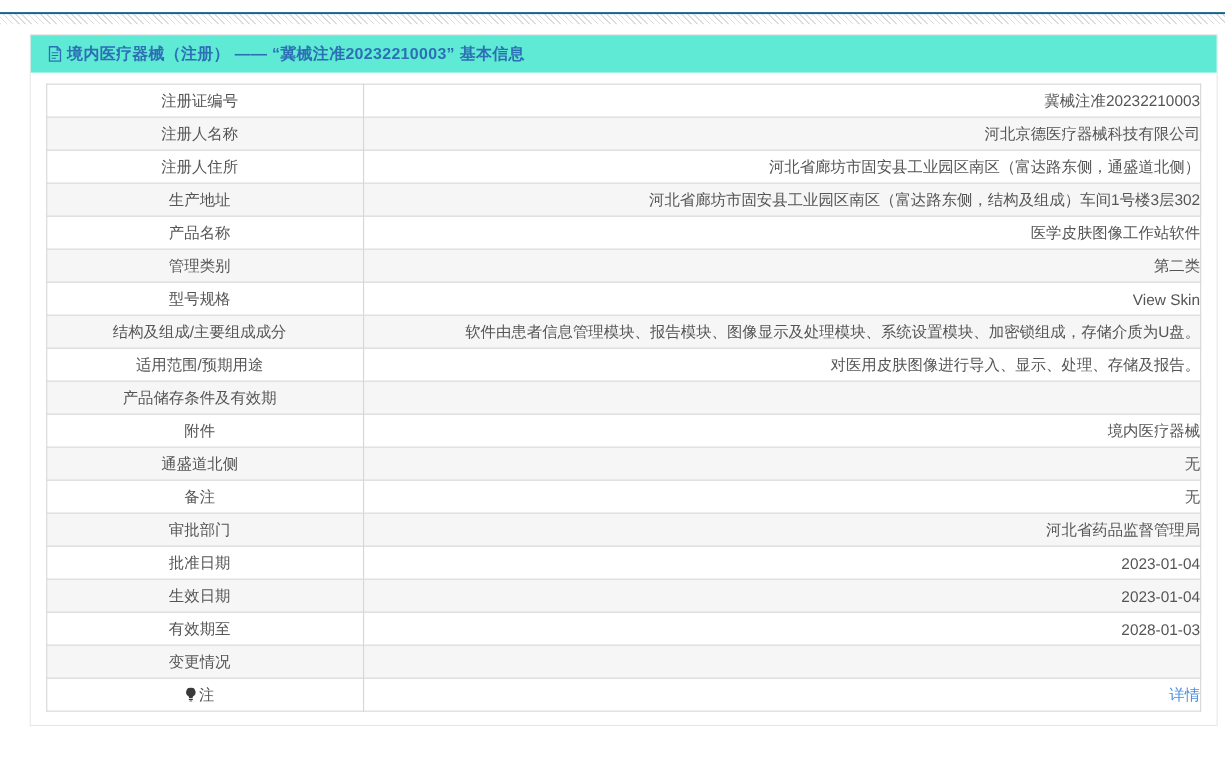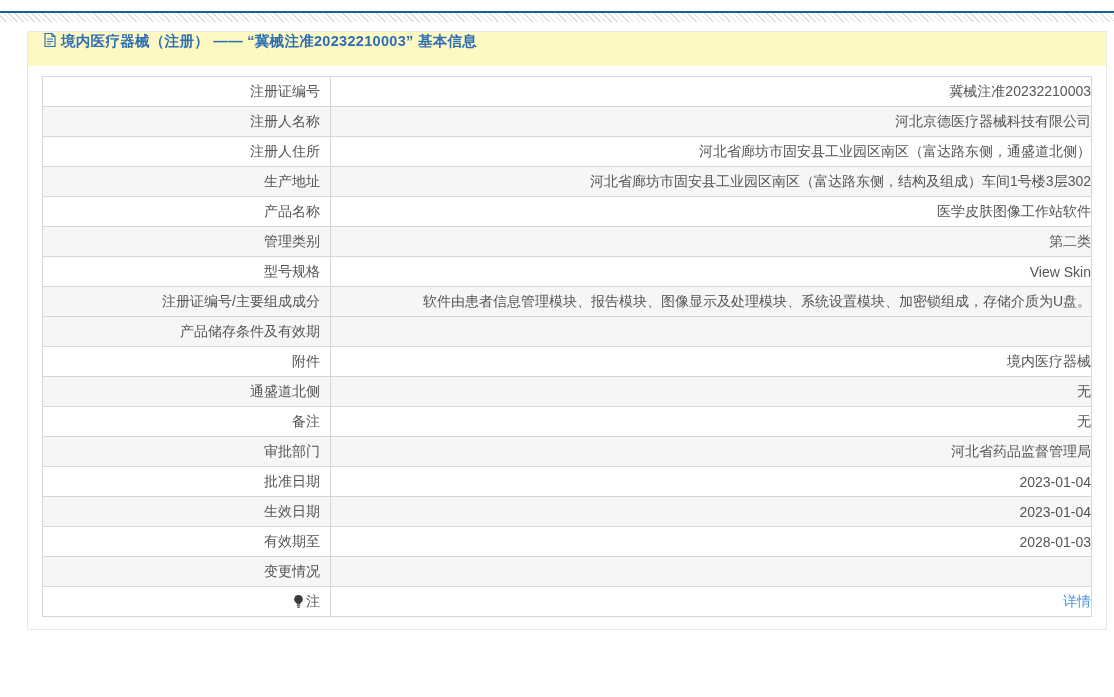--- a/index.html
+++ b/index.html
@@ -26,23 +26,23 @@
   }
   .panel {
     margin: 9px 0 0 27px;
     width: 1080px;
     background: #ffffff;
     border: 1px solid #e7e7e7;
     padding-bottom: 12px;
   }
   .title-bar {
     height: 34px;
-    background: #fef9c3;
+    background: #5eead4;
     display: flex;
-    align-items: flex-start;
+    align-items: center;
     padding-left: 15px;
   }
   .doc-icon { display: inline-flex; margin-right: 4px; }
   .page-title {
     color: #2d6fb5;
     font-size: 14.5px;
     font-weight: bold;
     letter-spacing: 0.3px;
   }
   table.info-table {
@@ -56,21 +56,21 @@
   table.info-table th,
   table.info-table td {
     border: 1px solid #d6d6d6;
     font-size: 14px;
     font-weight: normal;
     color: #555555;
     vertical-align: middle;
   }
   table.info-table th {
     width: 288px;
-    text-align: right;
+    text-align: center;
     padding-right: 10px;
     white-space: nowrap;
   }
   table.info-table td {
     text-align: right;
     padding-left: 12px;
   }
   .bulb-icon {
     display: inline-block;
     vertical-align: -2px;
@@ -126,22 +126,26 @@
         </tr>
         <tr class="alt">
           <th>管理类别</th>
           <td>第二类</td>
         </tr>
         <tr>
           <th>型号规格</th>
           <td>View Skin</td>
         </tr>
         <tr class="alt">
-          <th>注册证编号/主要组成成分</th>
+          <th>结构及组成/主要组成成分</th>
           <td>软件由患者信息管理模块、报告模块、图像显示及处理模块、系统设置模块、加密锁组成，存储介质为U盘。</td>
+        </tr>
+        <tr>
+          <th>适用范围/预期用途</th>
+          <td>对医用皮肤图像进行导入、显示、处理、存储及报告。</td>
         </tr>
         <tr class="alt">
           <th>产品储存条件及有效期</th>
           <td></td>
         </tr>
         <tr>
           <th>附件</th>
           <td>境内医疗器械</td>
         </tr>
         <tr class="alt">

